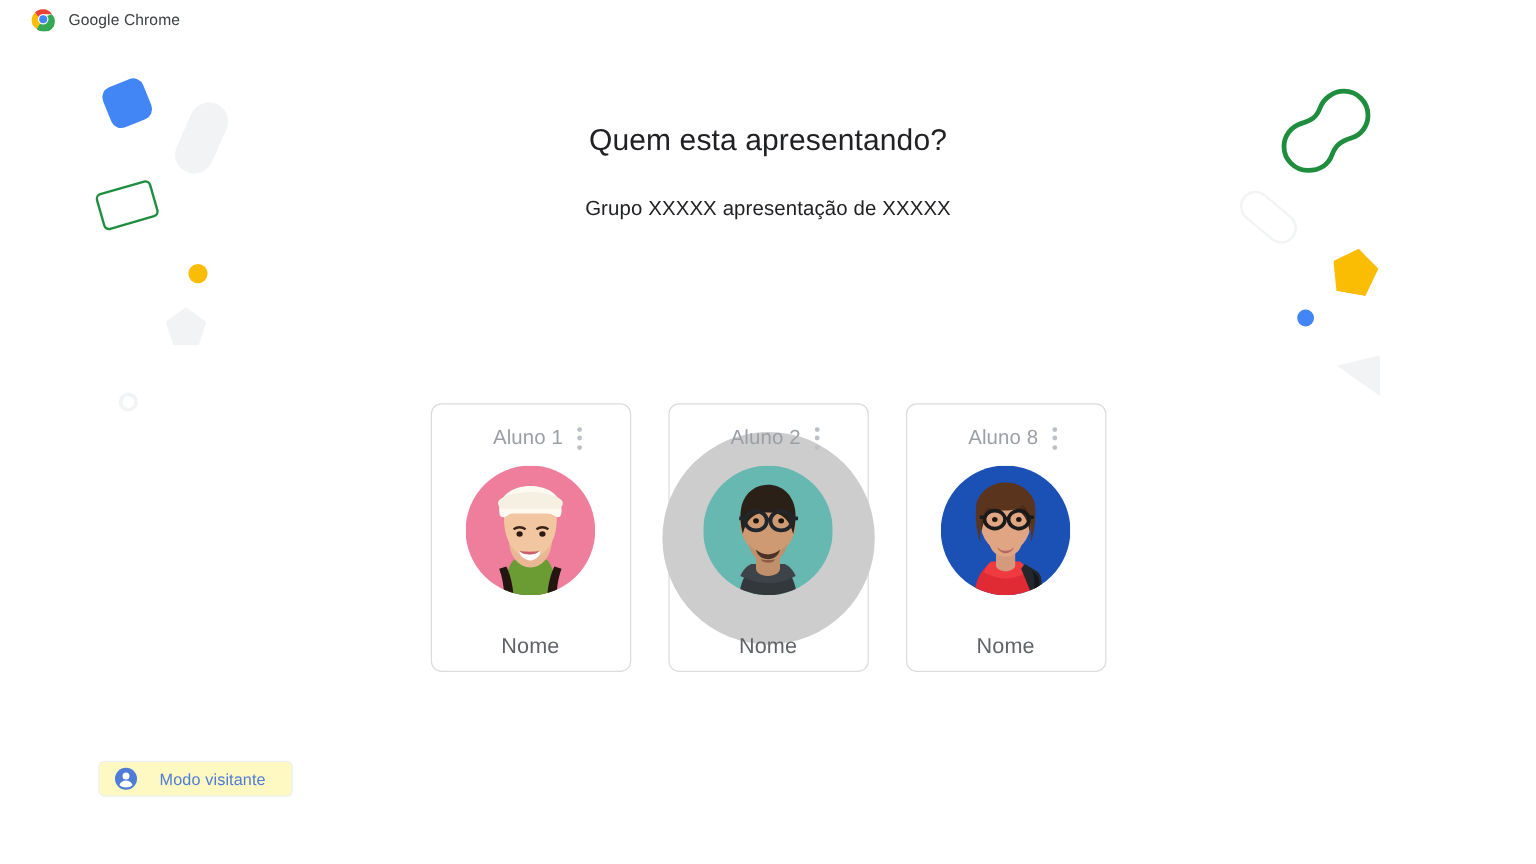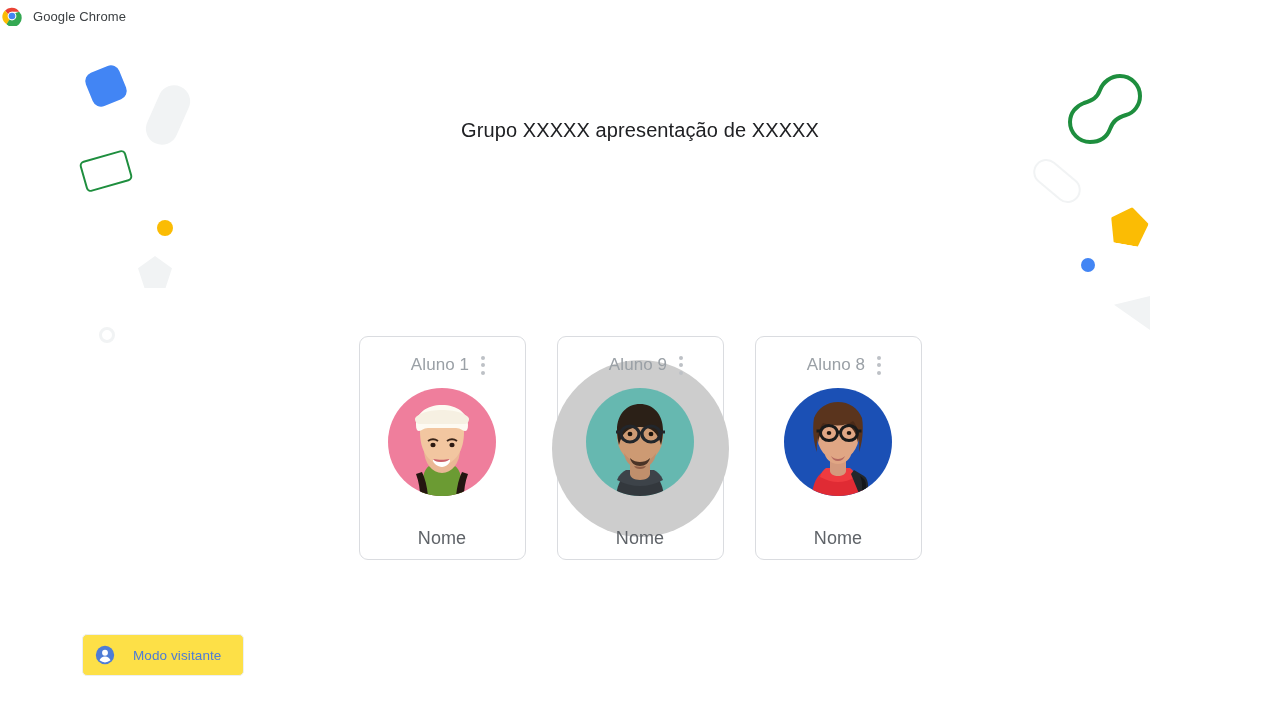--- a/index.html
+++ b/index.html
@@ -7,21 +7,21 @@
     width: 1280px; height: 720px;
     background: #ffffff;
     font-family: "Liberation Sans", sans-serif;
     overflow: hidden;
   }
   #app { position: relative; width: 1280px; height: 720px; background: #fff; }
 
   
   .titlebar {
     position: absolute; left: 0; top: 0; width: 1059px; height: 32px;
-    display: flex; align-items: center; padding-left: 2px; gap: 11px;
+    display: flex; align-items: center; padding-left: 26px; gap: 11px;
   }
   .chrome-logo { width: 20px; height: 20px; flex: 0 0 auto; }
   .titlebar-text { font-size: 13px; color: #3c4043; letter-spacing: .1px; }
 
   
   .deco { position: absolute; pointer-events: none; }
 
   .sh-blue-square {
     left: 88px; top: 68px; width: 36px; height: 36px;
     background: #4285f4; border-radius: 9px; transform: rotate(-22deg);
@@ -67,21 +67,21 @@
     background: #f1f3f4;
     clip-path: polygon(100% 0%, 100% 100%, 0% 26%);
   }
 
   
   .heading-block { position: absolute; left: 0; top: 103px; width: 1280px; text-align: center; }
   .page-title {
     font-size: 25px; font-weight: 400; color: #202124; letter-spacing: .1px;
   }
   .page-subtitle {
-    margin-top: 15px; font-size: 20px; font-weight: 400; color: #202124;
+    margin-top: 29px; font-size: 17px; font-weight: 400; color: #202124;
     line-height: 25px; letter-spacing: .1px;
   }
 
   
   .card-row {
     position: absolute; left: 0; top: 336px; width: 1280px;
     display: flex; justify-content: center; align-items: flex-start; gap: 31px;
   }
   .profile-card {
     position: relative; width: 167px; height: 224px;
@@ -126,22 +126,22 @@
     margin-top: 29px; position: relative;
   }
   .add-circle .bar-h, .add-circle .bar-v { position: absolute; background: #5f6368; }
   .add-circle .bar-h { left: 25px; top: 39px; width: 32px; height: 4px; }
   .add-circle .bar-v { left: 39px; top: 25px; width: 4px; height: 32px; }
 
   
   .guest-btn {
     position: absolute; left: 82px; top: 634px;
     display: flex; align-items: center; gap: 18px;
-    height: 42px; padding: 0 22px 0 12px;
-    border: 1px solid #eceff1; border-radius: 5px; background: #fde047;
+    height: 30px; padding: 0 22px 0 12px;
+    border: 1px solid #eceff1; border-radius: 5px; background: #fef9c3;
   }
   .guest-icon { width: 20px; height: 20px; flex: 0 0 auto; }
   .guest-label { font-size: 13.5px; color: #4e7cd6; letter-spacing: .1px; }
 </style>
 </head>
 <body>
 
 <div id="app">
 
   <div class="titlebar">
@@ -169,20 +169,21 @@
     <svg viewBox="0 0 92 78" width="92" height="78">
       <path d="M28 70c-11 0-20-9-20-20 0-9 6-16 14-19 9-3 13-5 16-13 3-8 11-14 20-14 11 0 20 9 20 20 0 9-6 17-14 19-9 3-13 6-16 14-3 8-10 13-20 13z" fill="none" stroke="#1e8e3e" stroke-width="4"></path>
     </svg>
   </div>
   <div class="deco sh-gray-pill-outline"></div>
   <div class="deco sh-yellow-pentagon"></div>
   <div class="deco sh-blue-dot"></div>
   <div class="deco sh-gray-triangle"></div>
 
   <div class="heading-block">
+    <div class="page-title">Quem esta apresentando?</div>
     <div class="page-subtitle">
       <div>Grupo XXXXX  apresentação de XXXXX</div>
     </div>
   </div>
 
   <div class="card-row">
 
     <div class="profile-card">
       <div class="card-head">
         <span class="card-title">Aluno 1</span>
@@ -211,21 +212,21 @@
           <path d="M45 71c3 4 13 4 17 0 1 4-4 8-8 8s-10-4-9-8z" fill="#ffffff"></path>
           <path d="M45 71c5 1 12 1 17 0-2 2-5 3-9 3s-7-1-8-3z" fill="#c95e6c"></path>
         </svg>
       </div>
       <div class="card-name">Nome</div>
     </div>
 
     <div class="profile-card">
       <div class="card-hover-glow"></div>
       <div class="card-head">
-        <span class="card-title">Aluno 9</span>
+        <span class="card-title">Aluno 2</span>
         <span class="dots-menu">
             <span></span>
             <span></span>
             <span></span>
           </span>
       </div>
       <div class="avatar">
         <svg viewBox="0 0 108 108">
           <rect width="108" height="108" fill="#66b8b0"></rect>
           <path d="M30 108c2-18 11-27 24-27s22 9 24 27z" fill="#33383d"></path>

